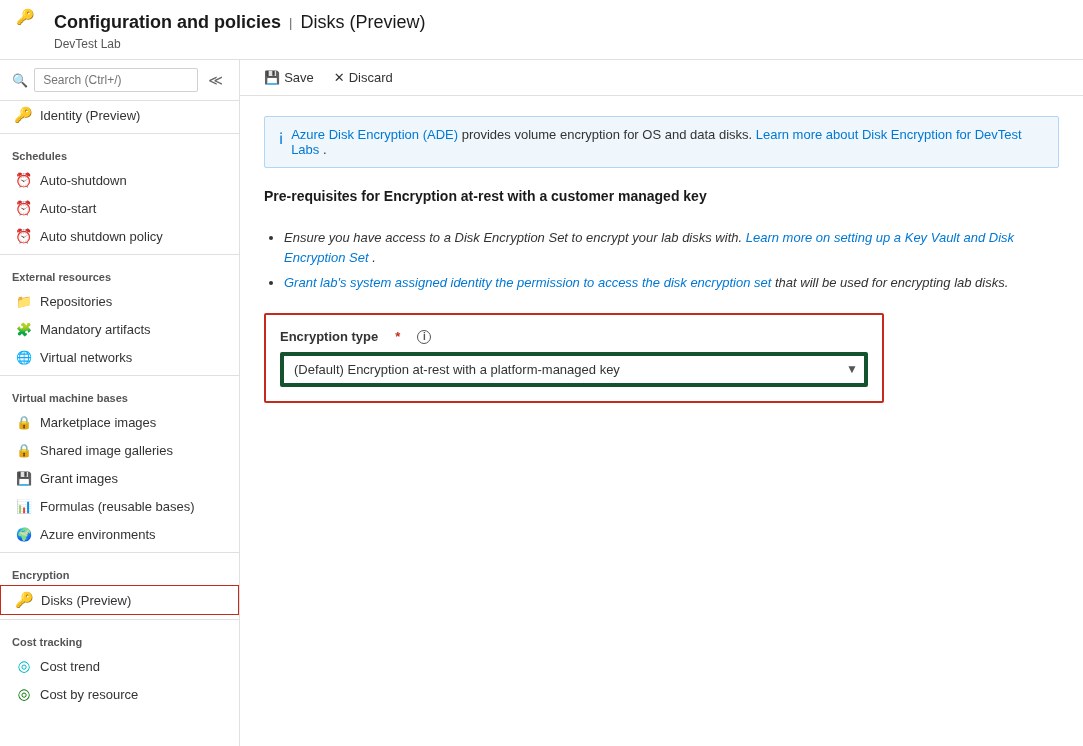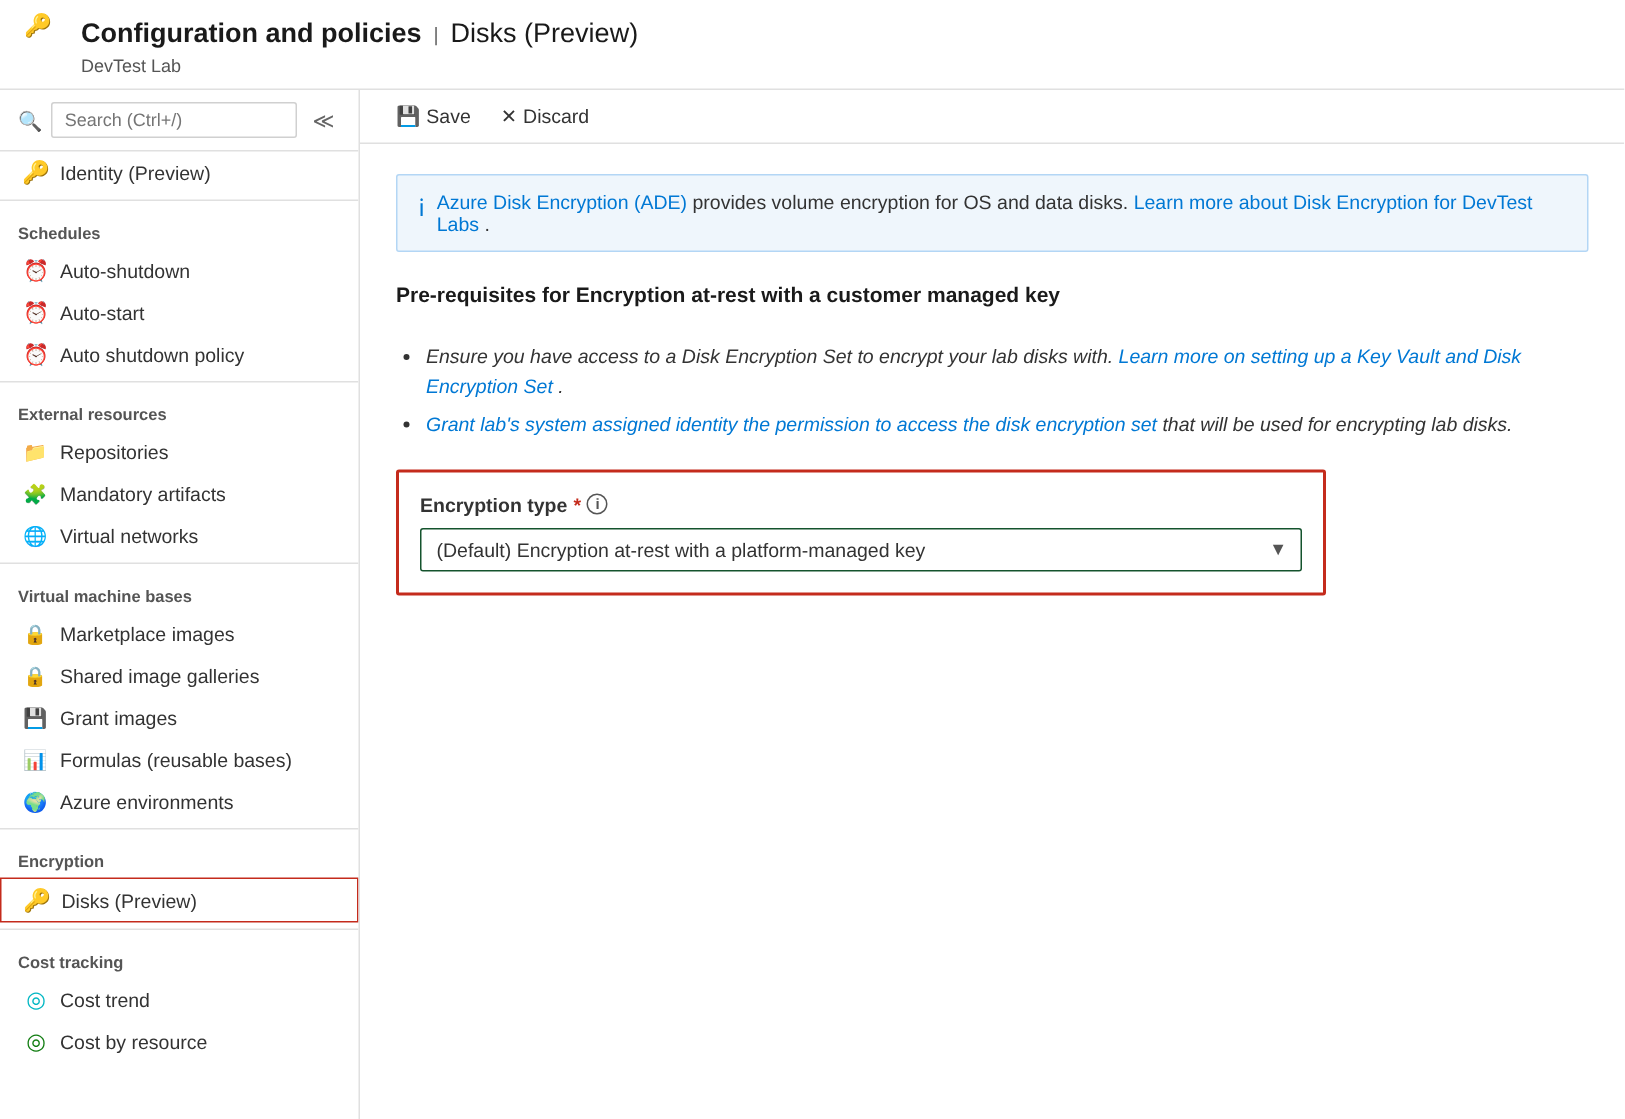--- a/index.html
+++ b/index.html
@@ -35,26 +35,26 @@
     .content { flex: 1; padding: 20px 24px; overflow-y: auto; }
     .info-banner { background: #eff6fc; border: 1px solid #b3d6f5; border-radius: 2px; padding: 10px 14px; display: flex; align-items: flex-start; gap: 8px; margin-bottom: 20px; font-size: 13px; }
     .info-icon { color: #0078d4; font-size: 16px; flex-shrink: 0; }
     .info-link { color: #0078d4; text-decoration: none; }
 
     .prereq-title { font-size: 14px; font-weight: 600; color: #1a1a1a; margin-bottom: 24px; }
     .prereq-list { list-style: disc; padding-left: 20px; margin-bottom: 20px; font-style: italic; }
     .prereq-list li { margin-bottom: 6px; font-size: 13px; color: #333; line-height: 1.5; }
 
     .encryption-box { border: 2px solid #c42b1c; border-radius: 2px; padding: 14px; max-width: 620px; }
-    .field-label { font-size: 13px; font-weight: 600; margin-bottom: 8px; display: flex; align-items: center; gap: 4px; }
+    .field-label { font-size: 13px; font-weight: 600; margin-bottom: 8px; display: flex; align-items: flex-end; gap: 17px; }
     .required-star { color: #c42b1c; }
     .info-circle { display: inline-flex; align-items: center; justify-content: center; width: 14px; height: 14px; border-radius: 50%; border: 1px solid #555; font-size: 10px; color: #555; cursor: pointer; }
 
     .select-wrapper { position: relative; }
-    .select-wrapper select { width: 100%; padding: 6px 32px 6px 10px; border: 1px solid #14532d; border-radius: 2px; font-size: 13px; background: #fff; appearance: none; cursor: pointer; color: #333; }
+    .select-wrapper select { width: 100%; padding: 6px 32px 6px 10px; border: 4px solid #14532d; border-radius: 2px; font-size: 13px; background: #fff; appearance: none; cursor: pointer; color: #333; }
     .select-chevron { position: absolute; right: 10px; top: 50%; transform: translateY(-50%); pointer-events: none; color: #555; font-size: 12px; }
 
     
     .sidebar::-webkit-scrollbar { width: 6px; }
     .sidebar::-webkit-scrollbar-thumb { background: #ccc; border-radius: 3px; }
 
     
     .key-icon { color: #f5a300; font-size: 15px; }
     
     .icon-blue { color: #0078d4; }

